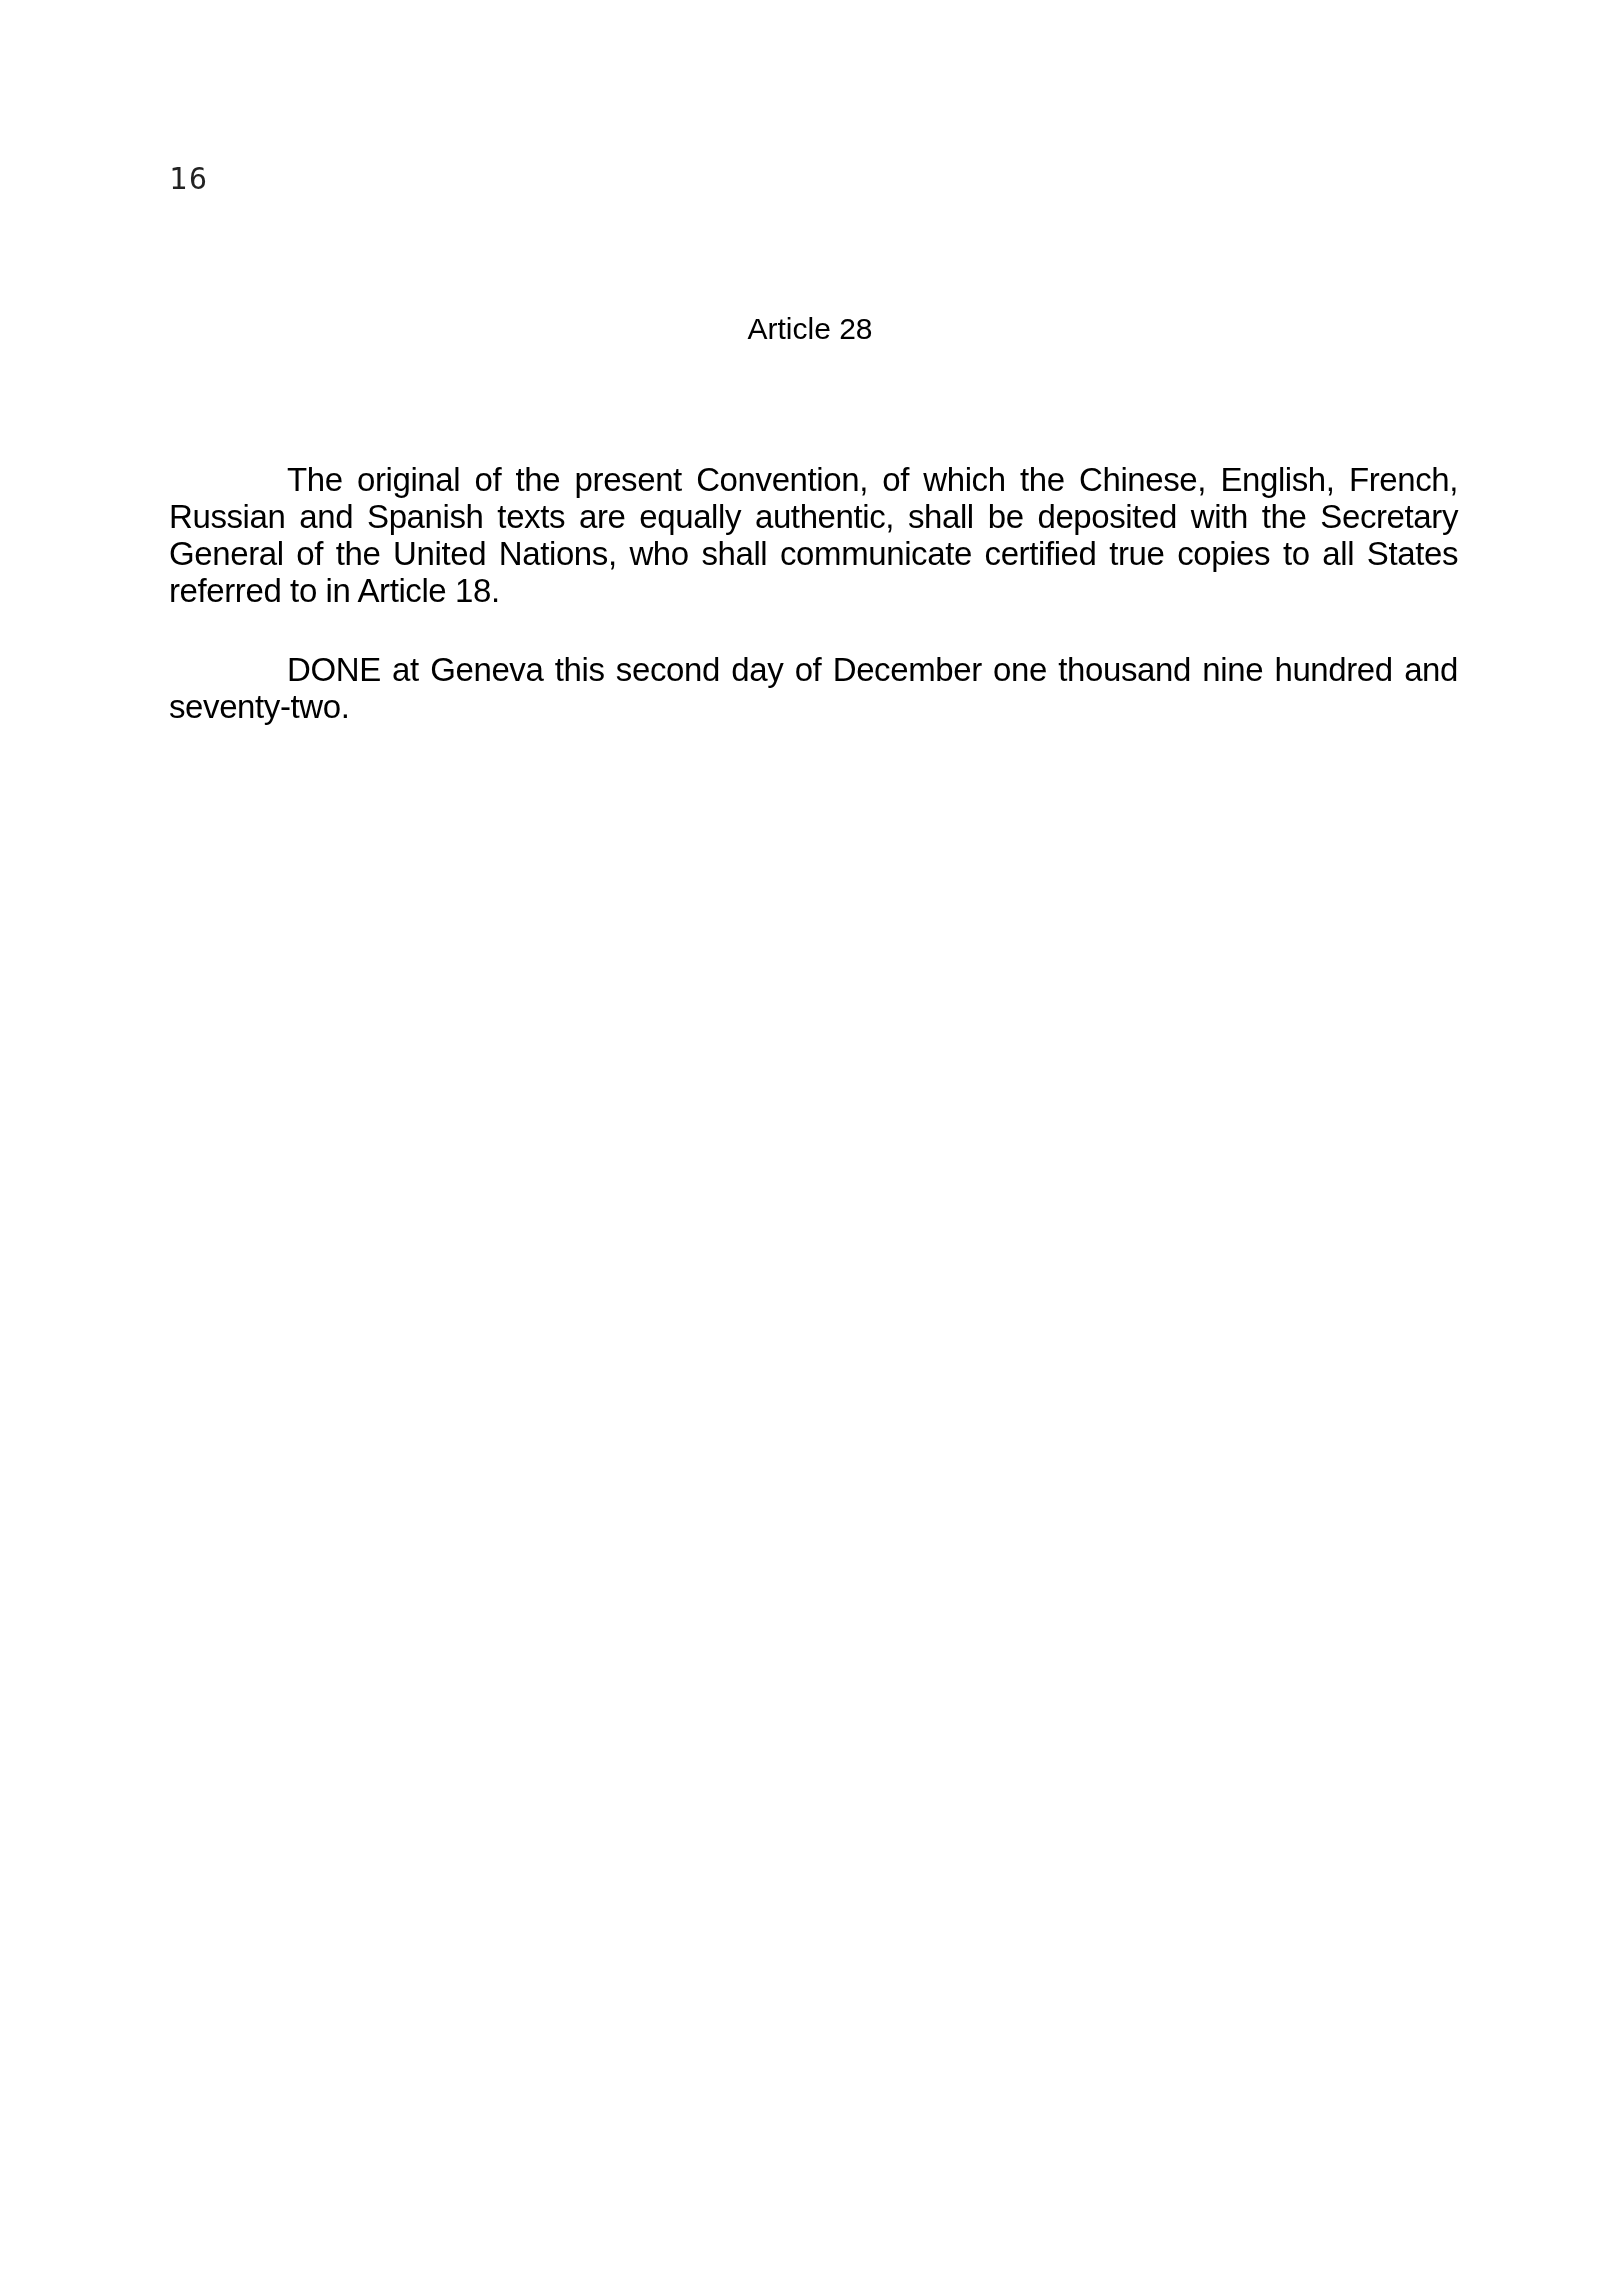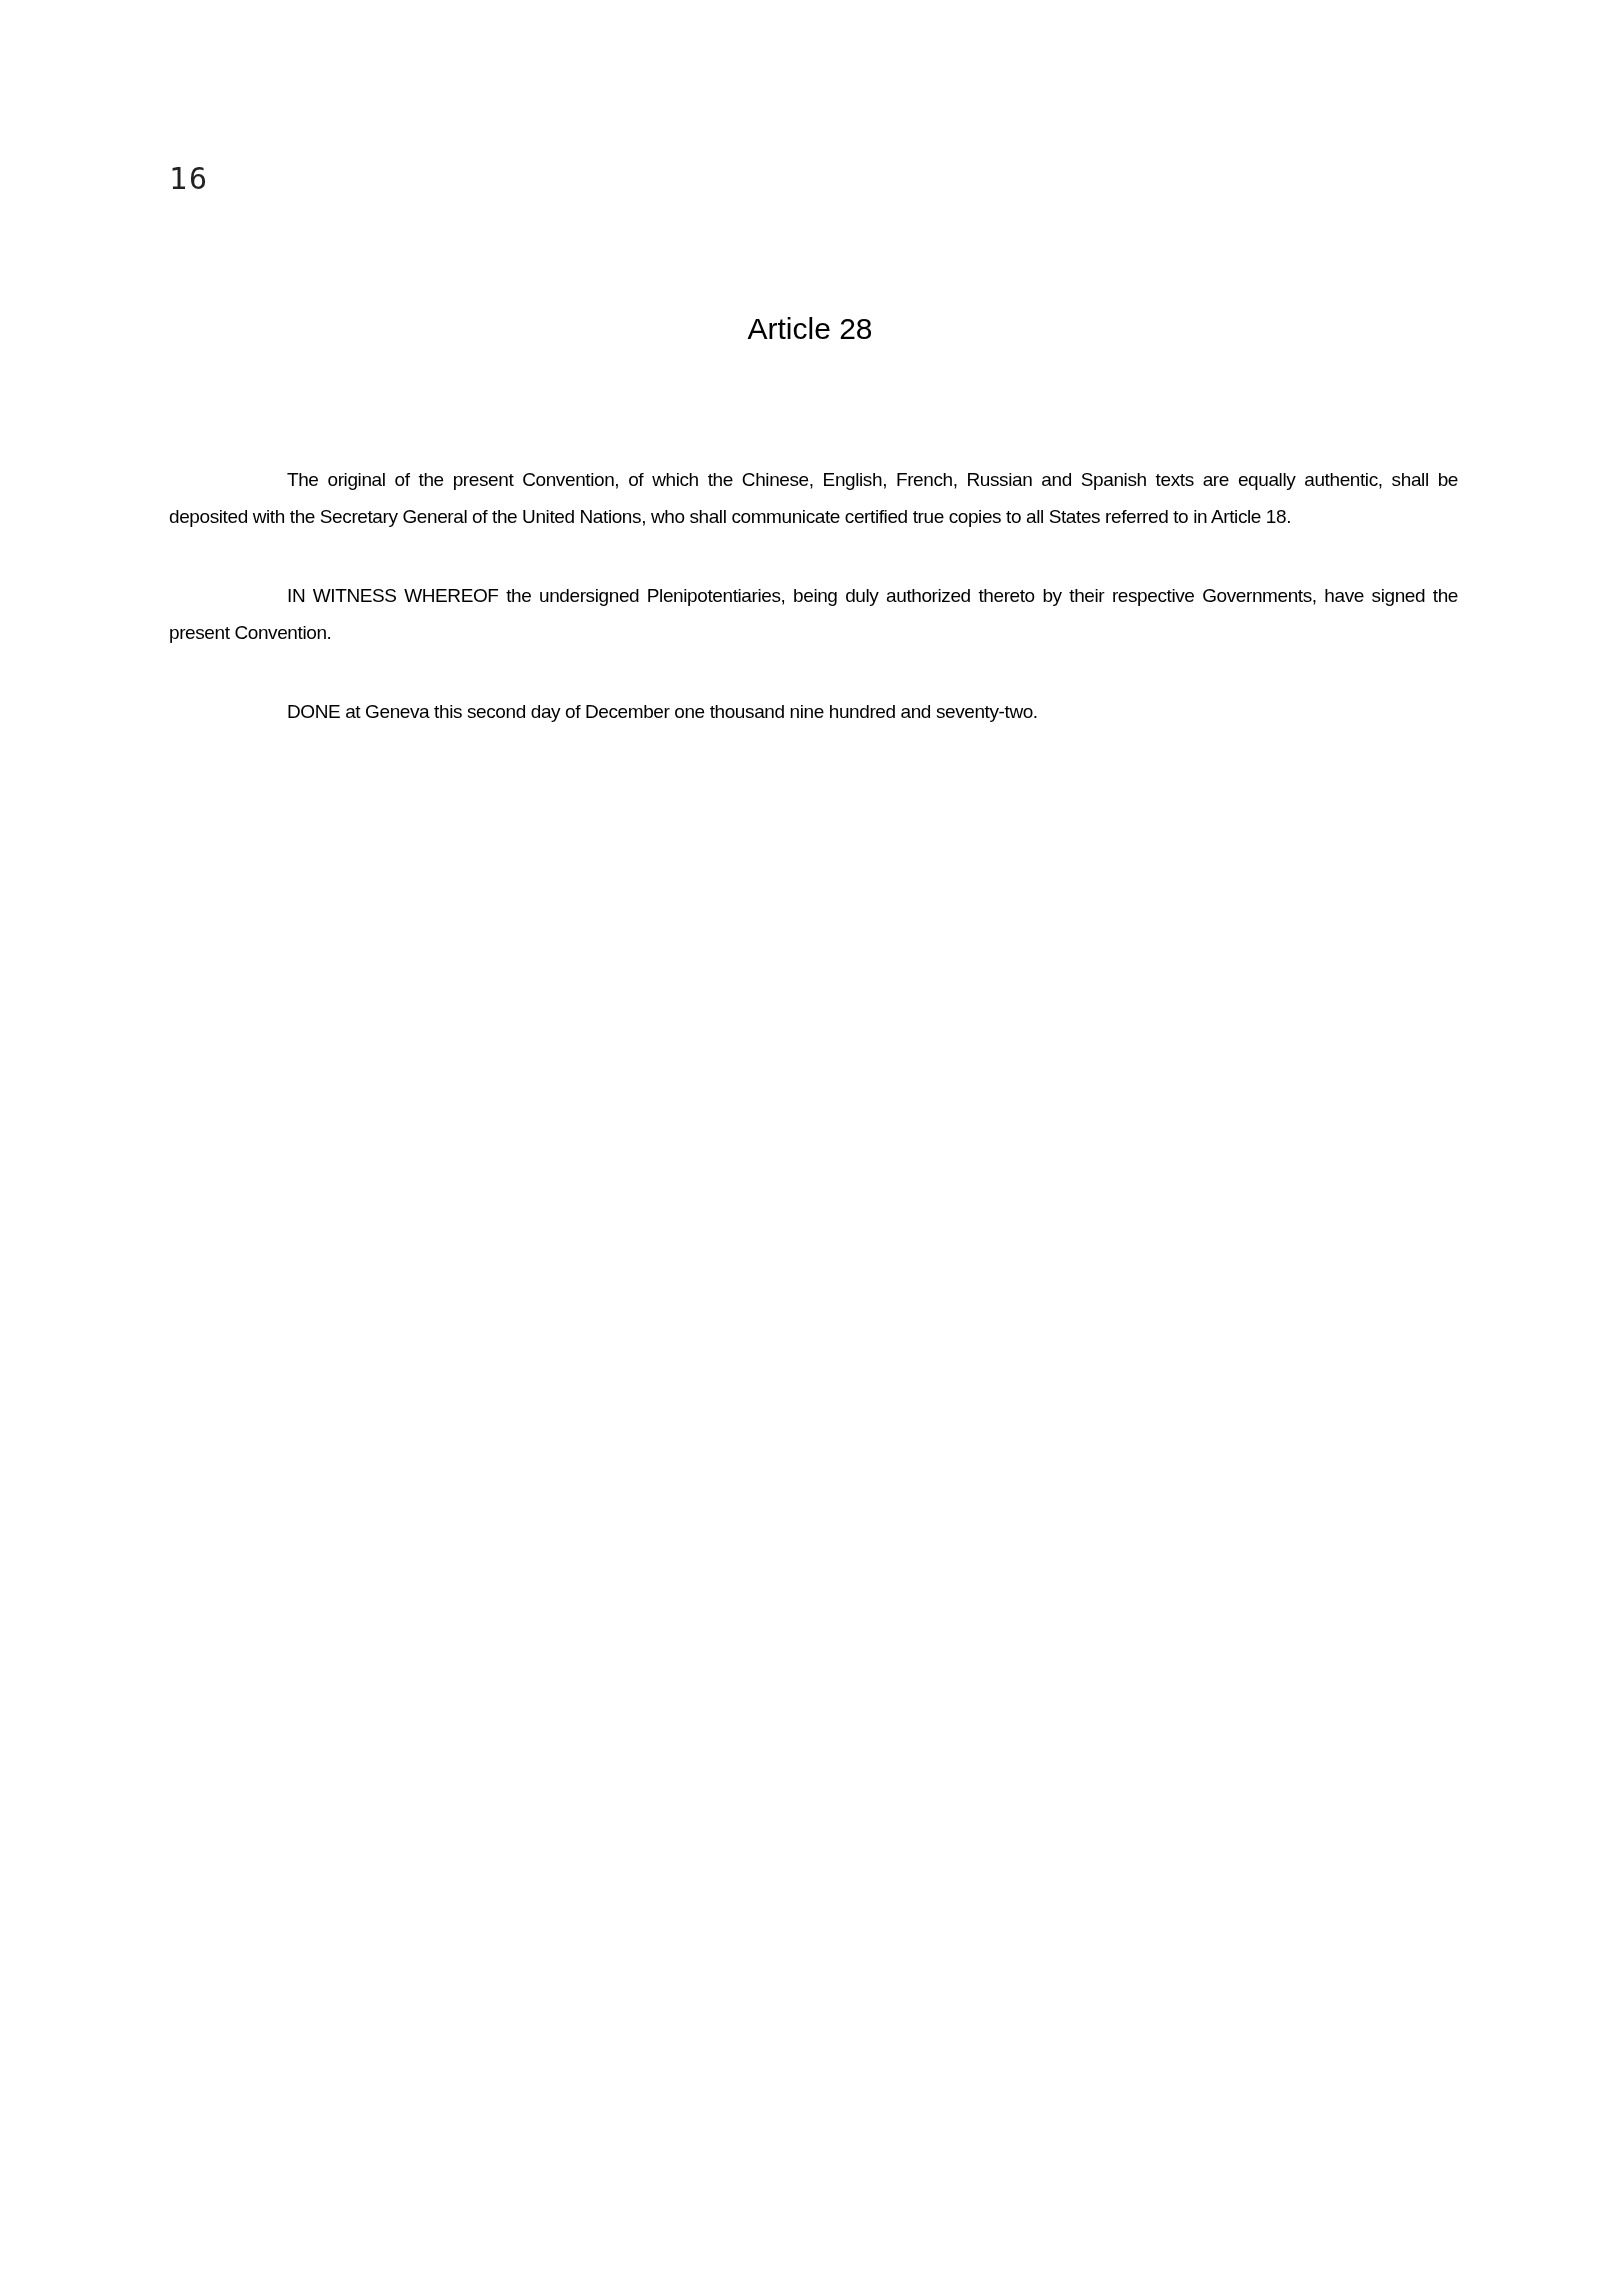--- a/index.html
+++ b/index.html
@@ -47,21 +47,21 @@
     font-size: 26.5px;
     line-height: 1.15;
     font-weight: bold;
     color: #000000;
   }
   .content {
     position: absolute;
     top: 461px;
     left: 169px;
     width: 1289px;
-    font-size: 19px;
+    font-size: 33px;
     line-height: 37px;
     letter-spacing: -0.4px;
     text-align: justify;
     color: #000000;
   }
   .content p {
     margin: 0 0 42px 0;
     text-indent: 118px;
   }
 </style>
@@ -70,18 +70,17 @@
 
 <div class="page">
 
   <div class="page-number">16</div>
 
   <div class="article-title">Article 28</div>
 
 
   <div class="content">
     <p>The original of the present Convention, of which the Chinese, English, French, Russian and Spanish texts are equally authentic, shall be deposited with the Secretary General of the United Nations, who shall communicate certified true copies to all States referred to in Article 18.</p>
-    <p>IN WITNESS WHEREOF the undersigned Plenipotentiaries, being duly authorized thereto by their respective Governments, have signed the present Convention.</p>
     <p>DONE at Geneva this second day of December one thousand nine hundred and seventy-two.</p>
   </div>
 
 </div>
 
 
 </body></html>

